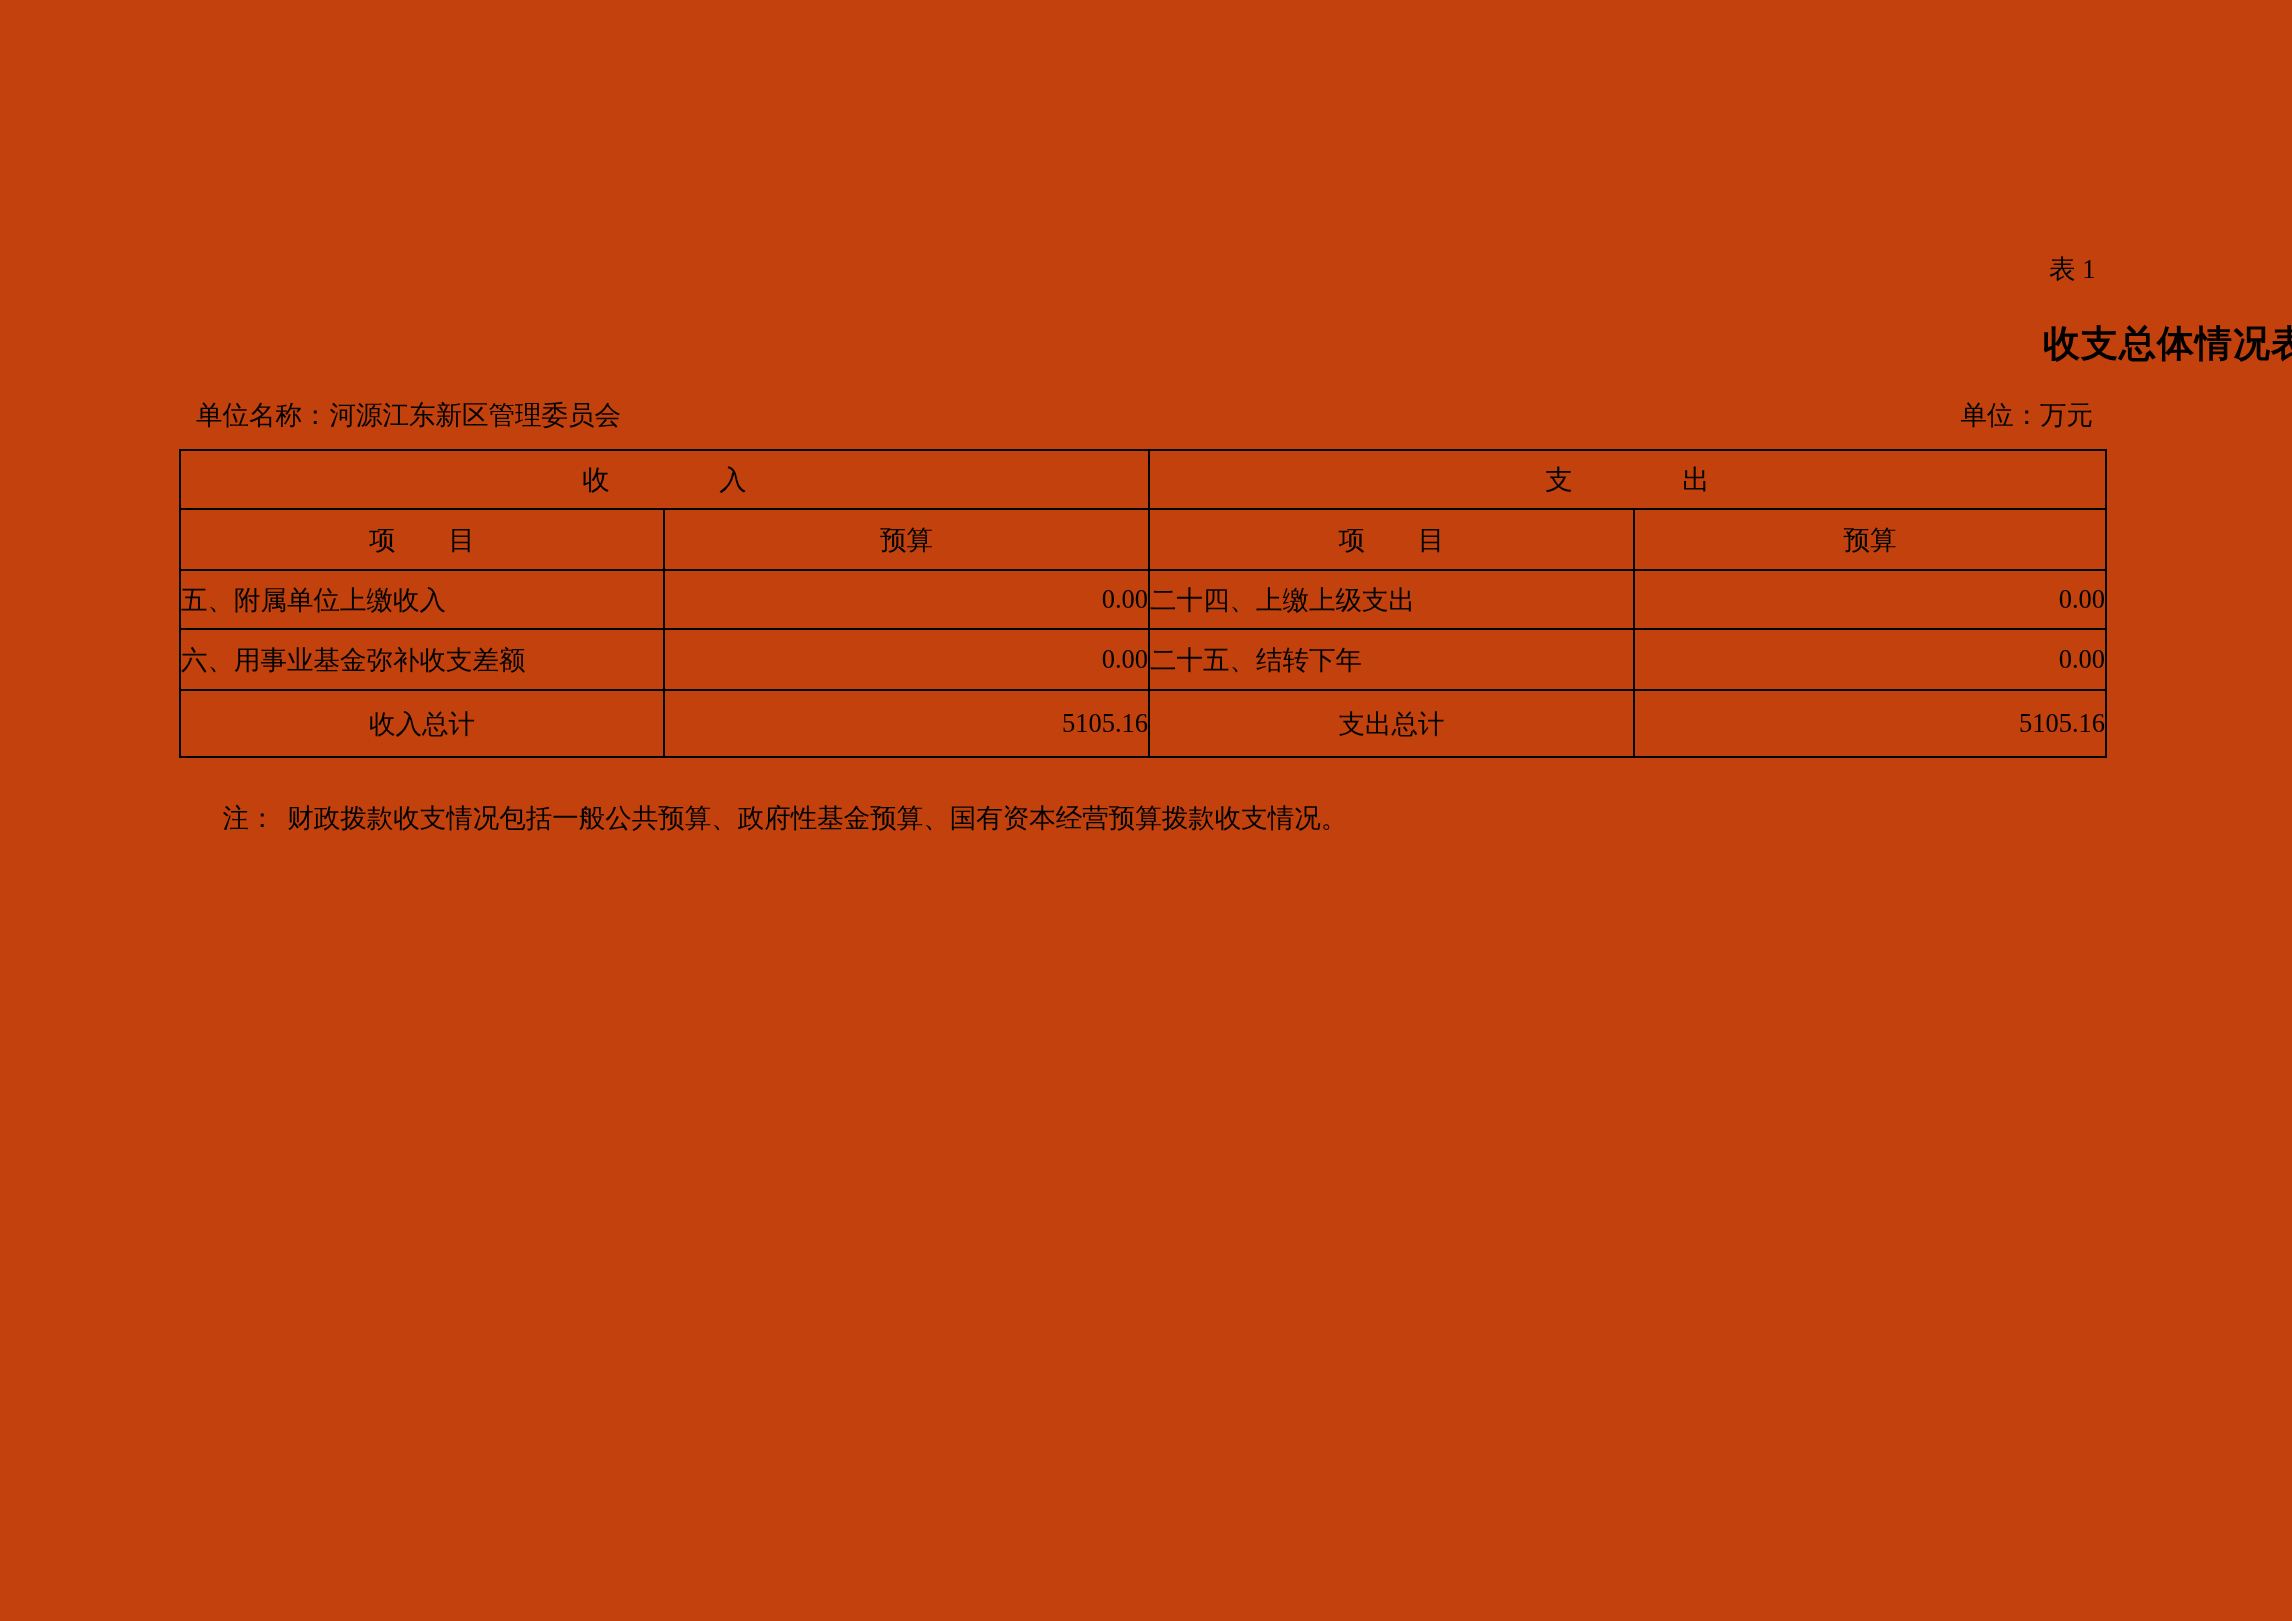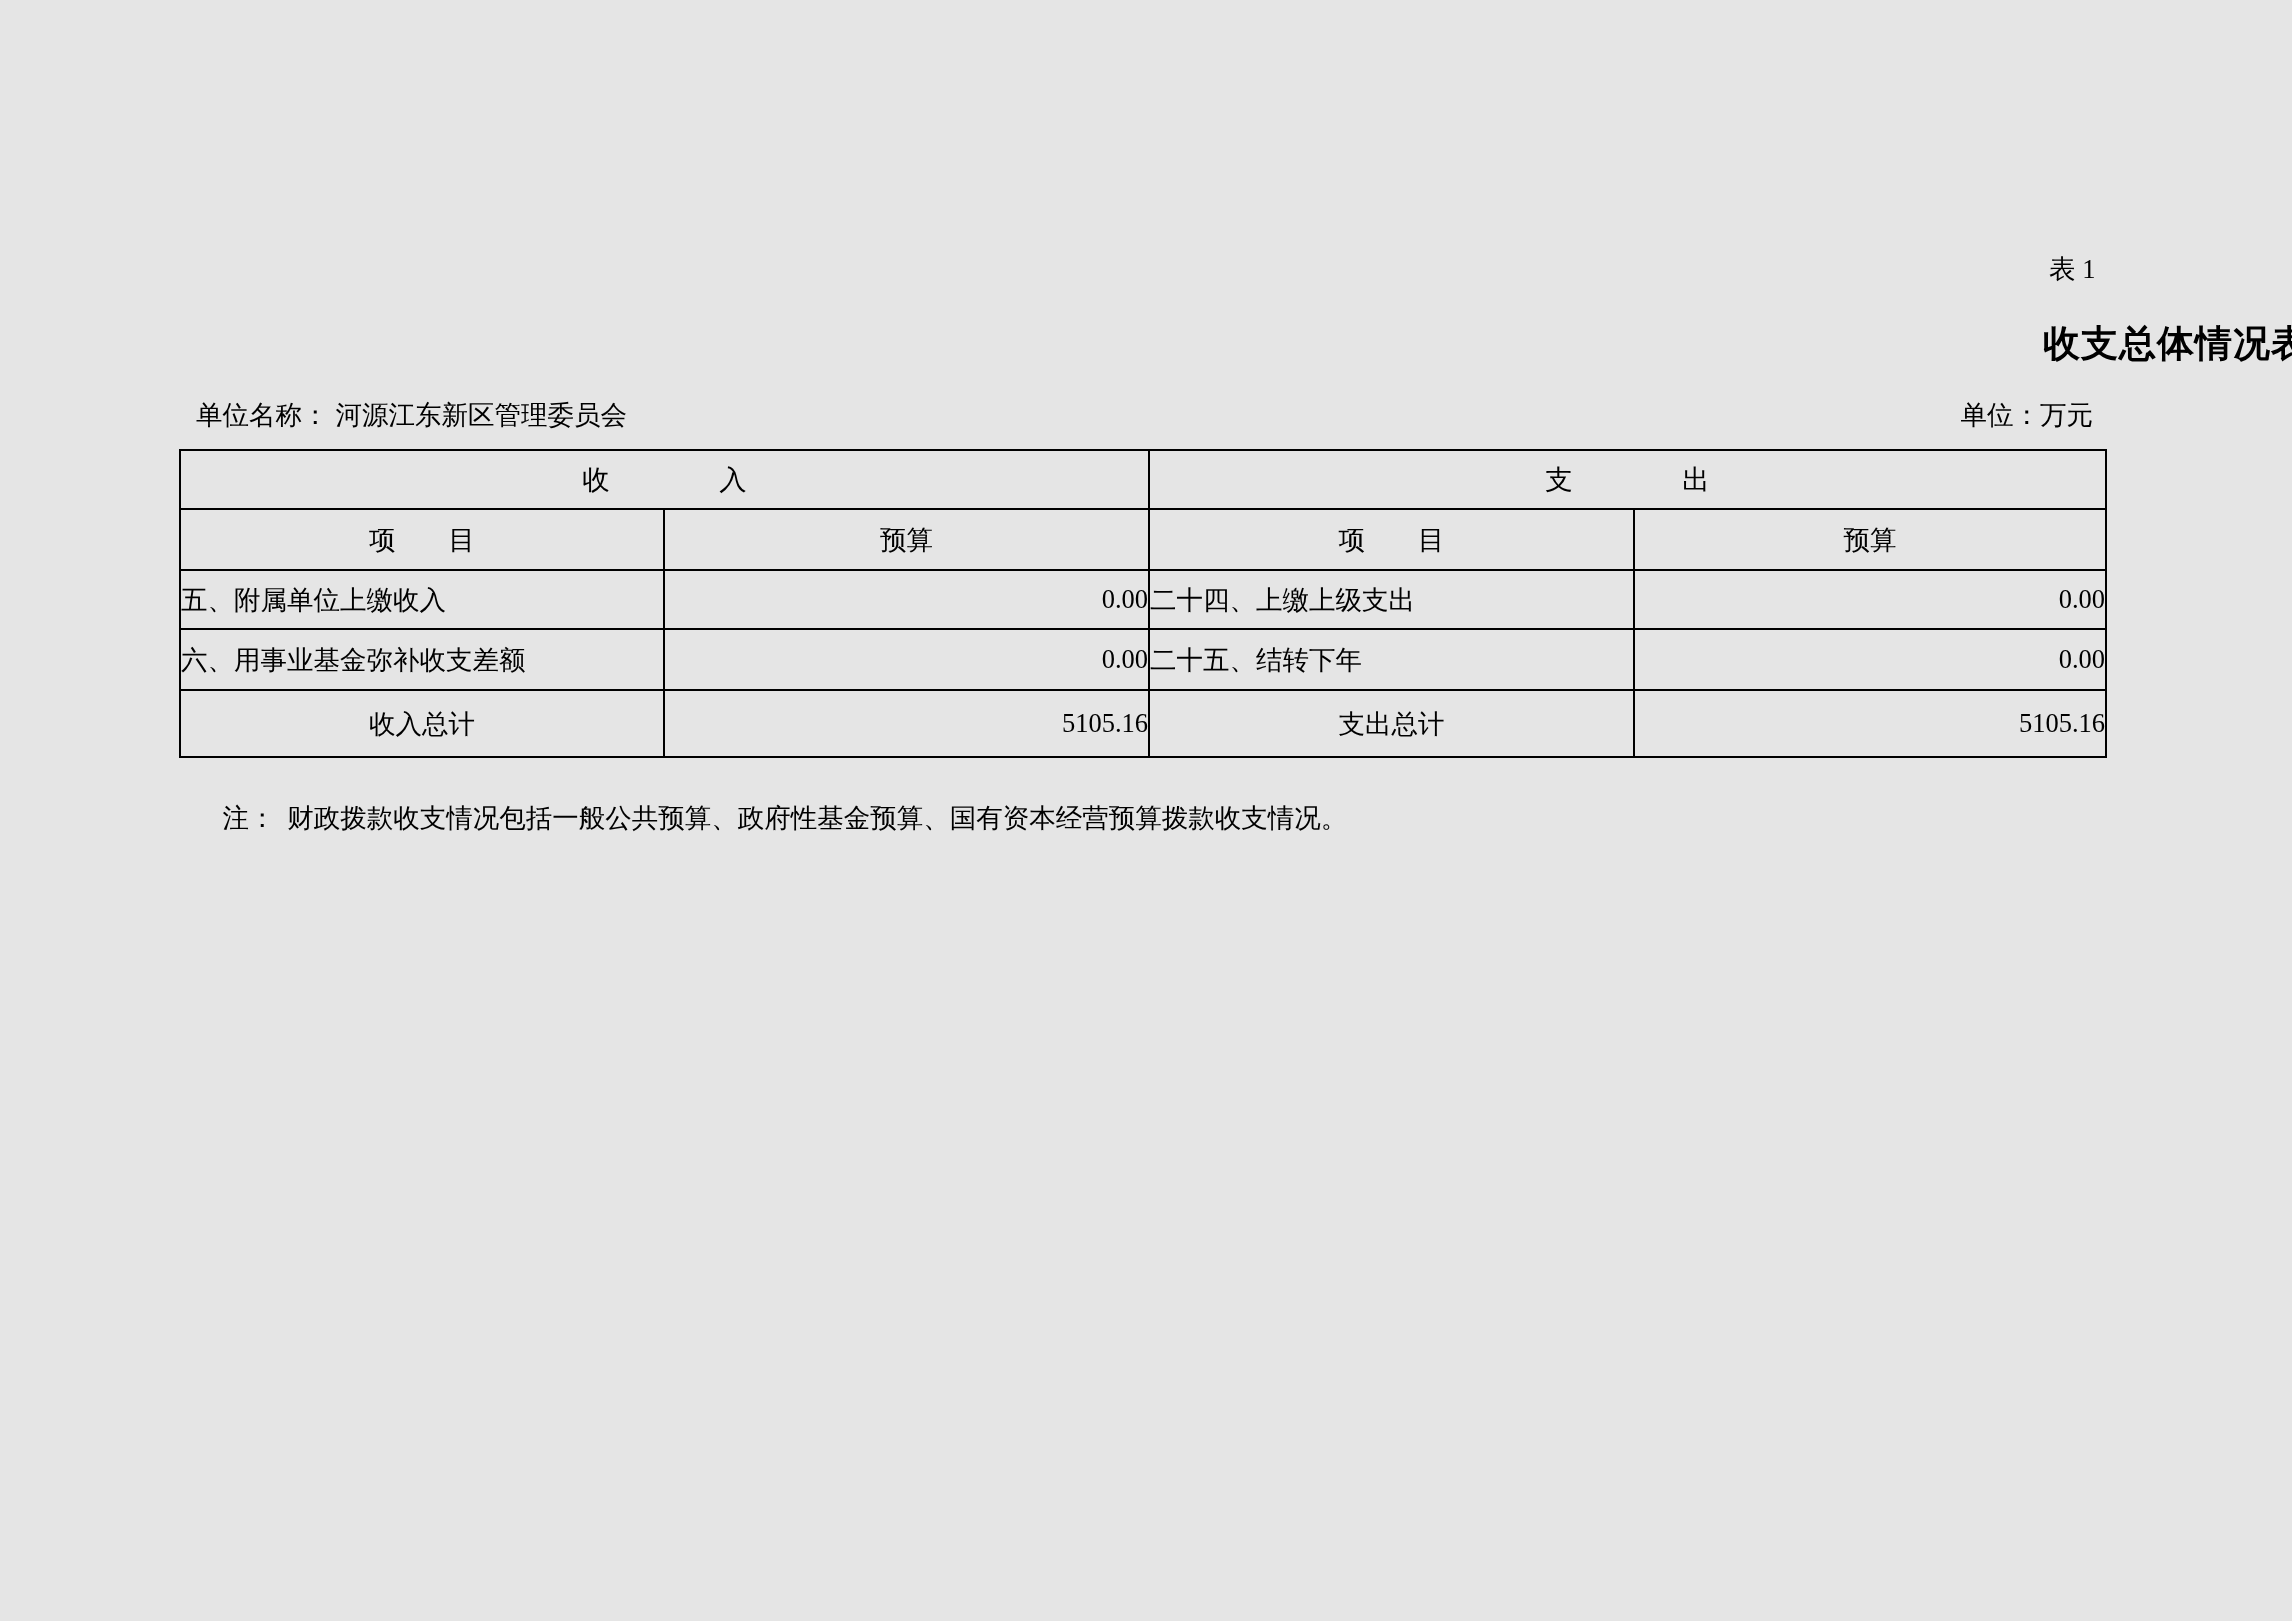--- a/index.html
+++ b/index.html
@@ -4,21 +4,21 @@
 <style>
   html, body {
     margin: 0;
     padding: 0;
     background: #ffffff;
   }
   .page {
     position: relative;
     width: 2293px;
     height: 1621px;
-    background: #e5e5e5;
+    background: #c2410c;
     color: #000000;
     font-family: "Liberation Serif", "DejaVu Serif", serif;
     overflow: hidden;
   }
   .table-tag {
     position: absolute;
     top: 253px;
     left: 2049px;
     font-size: 26.5px;
     line-height: 33px;
@@ -38,21 +38,21 @@
   .info-row {
     position: absolute;
     top: 398px;
     left: 196px;
     right: 200px;
     display: flex;
     justify-content: space-between;
     font-size: 26.5px;
     line-height: 35px;
   }
-  .unit-name-value { margin-left: 7px; }
+  .unit-name-value { margin-left: 1px; }
   table.budget-table {
     position: absolute;
     top: 449px;
     left: 179px;
     width: 1927px;
     border-collapse: collapse;
     table-layout: fixed;
     border: 2.9px solid #000000;
     font-size: 26.5px;
   }

